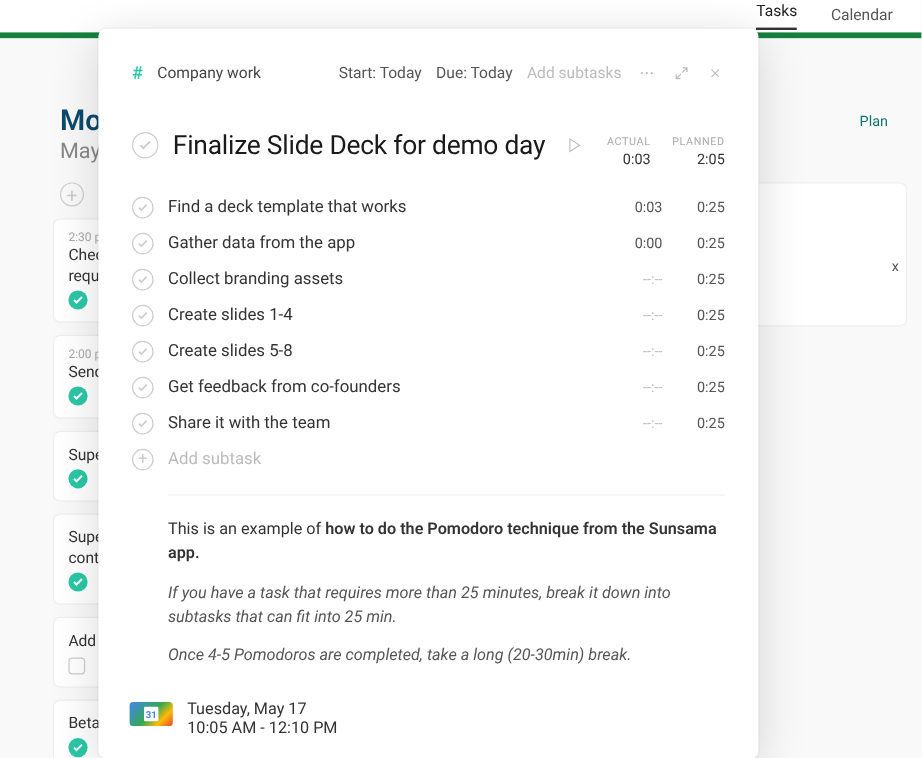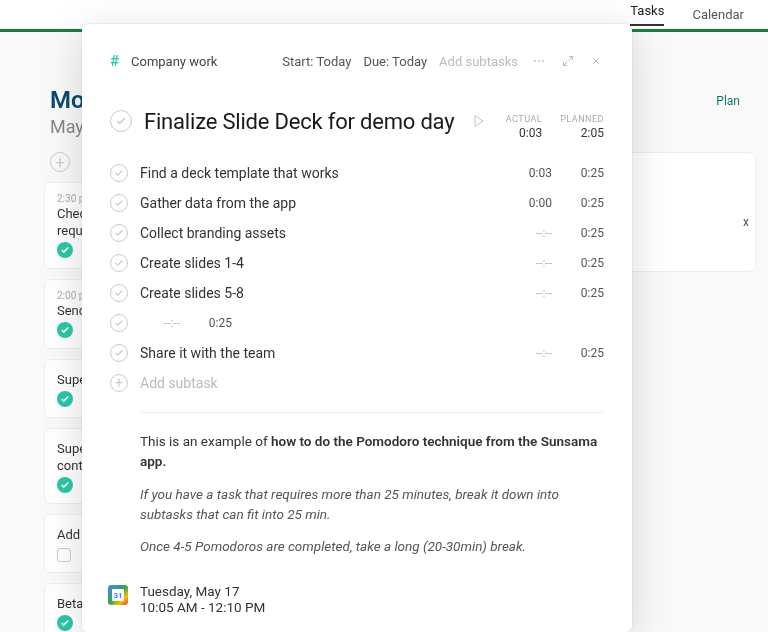--- a/index.html
+++ b/index.html
@@ -13,21 +13,21 @@
       color: #333;
     }
 
     
     .bg {
       position: absolute; inset: 0;
       background: #fff;
     }
     .bg-header {
       height: 32px;
-      border-bottom: 3px solid #15803d;
+      border-bottom: 5px solid #15803d;
       display: flex; justify-content: flex-end; align-items: center;
       padding: 0 24px; gap: 28px;
       font-size: 13px; color: #555;
     }
     .bg-header .active { color: #222; border-bottom: 2px solid #333; padding-bottom: 6px; }
     .bg-body { position: absolute; top: 32px; left: 0; right: 0; bottom: 0; background: #f9f9fa; }
     .bg-title { position: absolute; top: 54px; left: 50px; font-size: 24px; font-weight: 600; color: #0c4a6e; }
     .bg-date { position: absolute; top: 84px; left: 50px; font-size: 18px; color: #888; }
     .bg-plan { position: absolute; top: 62px; right: 28px; font-size: 12px; color: #0f766e; }
     .bg-col { position: absolute; left: 44px; top: 120px; width: 260px; }
@@ -121,21 +121,21 @@
     .notes p { margin-bottom: 12px; }
     .notes .em { font-style: italic; color: #555; }
     .notes strong { font-weight: 600; }
 
     .schedule {
       margin-top: 26px; margin-left: -2px;
       display: flex; gap: 12px; align-items: flex-start;
       border-top: 1px solid white;
     }
     .cal-icon {
-      width: 20px; height: 20px; border-radius: 3px;
+      width: 36px; height: 20px; border-radius: 3px;
       background: linear-gradient(135deg,#4285f4,#34a853 50%,#fbbc05 75%,#ea4335);
       flex-shrink: 0; margin-top: 2px;
       display:flex;align-items:center;justify-content:center;
     }
     .cal-icon-inner { width: 12px;height:12px;background:#fff;border-radius:1px;display:flex;align-items:center;justify-content:center;font-size:8px;color:#4285f4;font-weight:bold;}
     .schedule-text { font-size: 13.5px; color: #333; }
     .schedule-dur { font-size: 11px; color: #aaa; margin-top: 16px; }
   </style>
 </head>
 <body>
@@ -316,20 +316,21 @@
         <span class="subtask-label">Create slides 5-8</span>
         <span class="subtask-time faint">--:--</span>
         <span class="subtask-time">0:25</span>
       </div>
       <div class="subtask">
         <span class="check-sm">
           <svg viewBox="0 0 24 24" fill="none" stroke="#ccc" stroke-width="3">
             <polyline points="20 6 9 17 4 12"></polyline>
           </svg>
         </span>
+        <span class="subtask-label">Get feedback from co-founders</span>
         <span class="subtask-time faint">--:--</span>
         <span class="subtask-time">0:25</span>
       </div>
       <div class="subtask">
         <span class="check-sm">
           <svg viewBox="0 0 24 24" fill="none" stroke="#ccc" stroke-width="3">
             <polyline points="20 6 9 17 4 12"></polyline>
           </svg>
         </span>
         <span class="subtask-label">Share it with the team</span>

